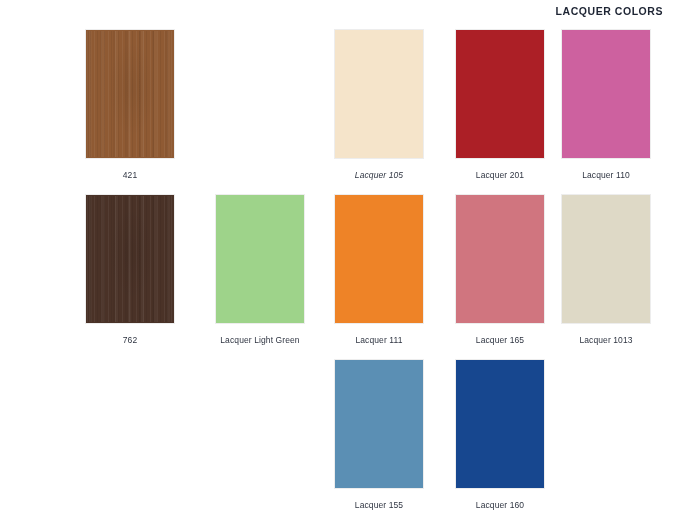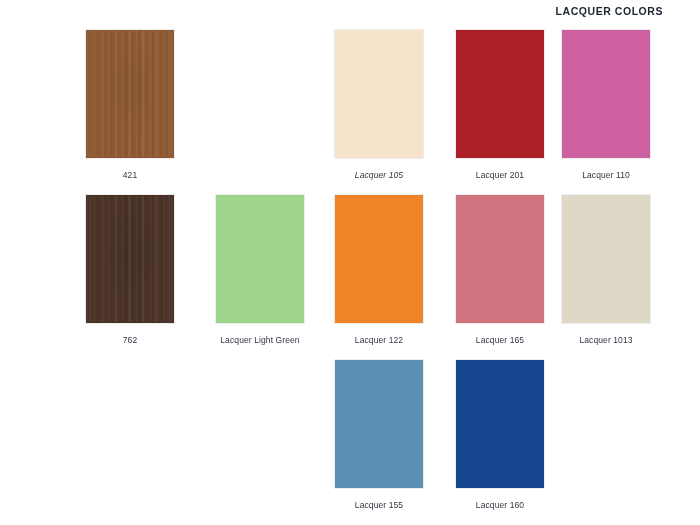--- a/index.html
+++ b/index.html
@@ -154,21 +154,21 @@
     <div class="cell c0">
       <div class="swatch bordered wood" style="background-color: rgb(74, 50, 39);"></div>
       <div class="caption" style="color: rgb(47, 53, 66);">762</div>
     </div>
     <div class="cell c1">
       <div class="swatch bordered" style="background-color: rgb(158, 211, 138);"></div>
       <div class="caption" style="color: rgb(47, 53, 66);">Lacquer Light Green</div>
     </div>
     <div class="cell c2">
       <div class="swatch bordered" style="background-color: rgb(238, 131, 39);"></div>
-      <div class="caption" style="color: rgb(47, 53, 66);">Lacquer 122</div>
+      <div class="caption" style="color: rgb(47, 53, 66);">Lacquer 111</div>
     </div>
     <div class="cell c3">
       <div class="swatch bordered" style="background-color: rgb(208, 117, 127);"></div>
       <div class="caption" style="color: rgb(47, 53, 66);">Lacquer 165</div>
     </div>
     <div class="cell c4">
       <div class="swatch bordered" style="background-color: rgb(222, 217, 198);"></div>
       <div class="caption" style="color: rgb(47, 53, 66);">Lacquer 1013</div>
     </div>
   </div>

